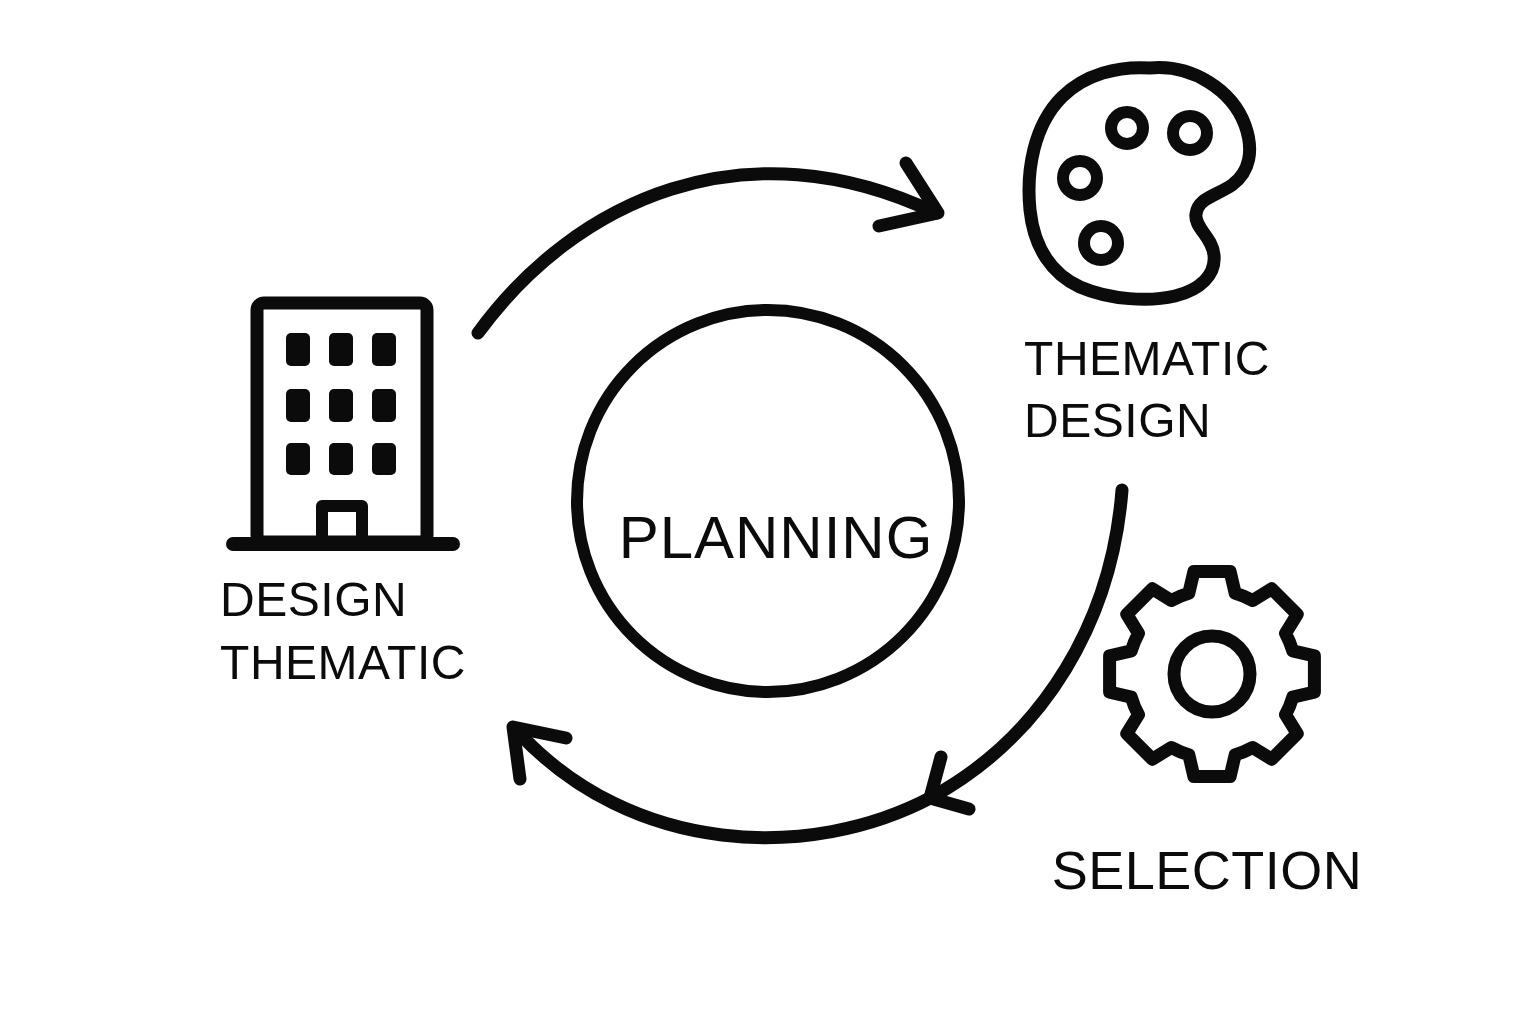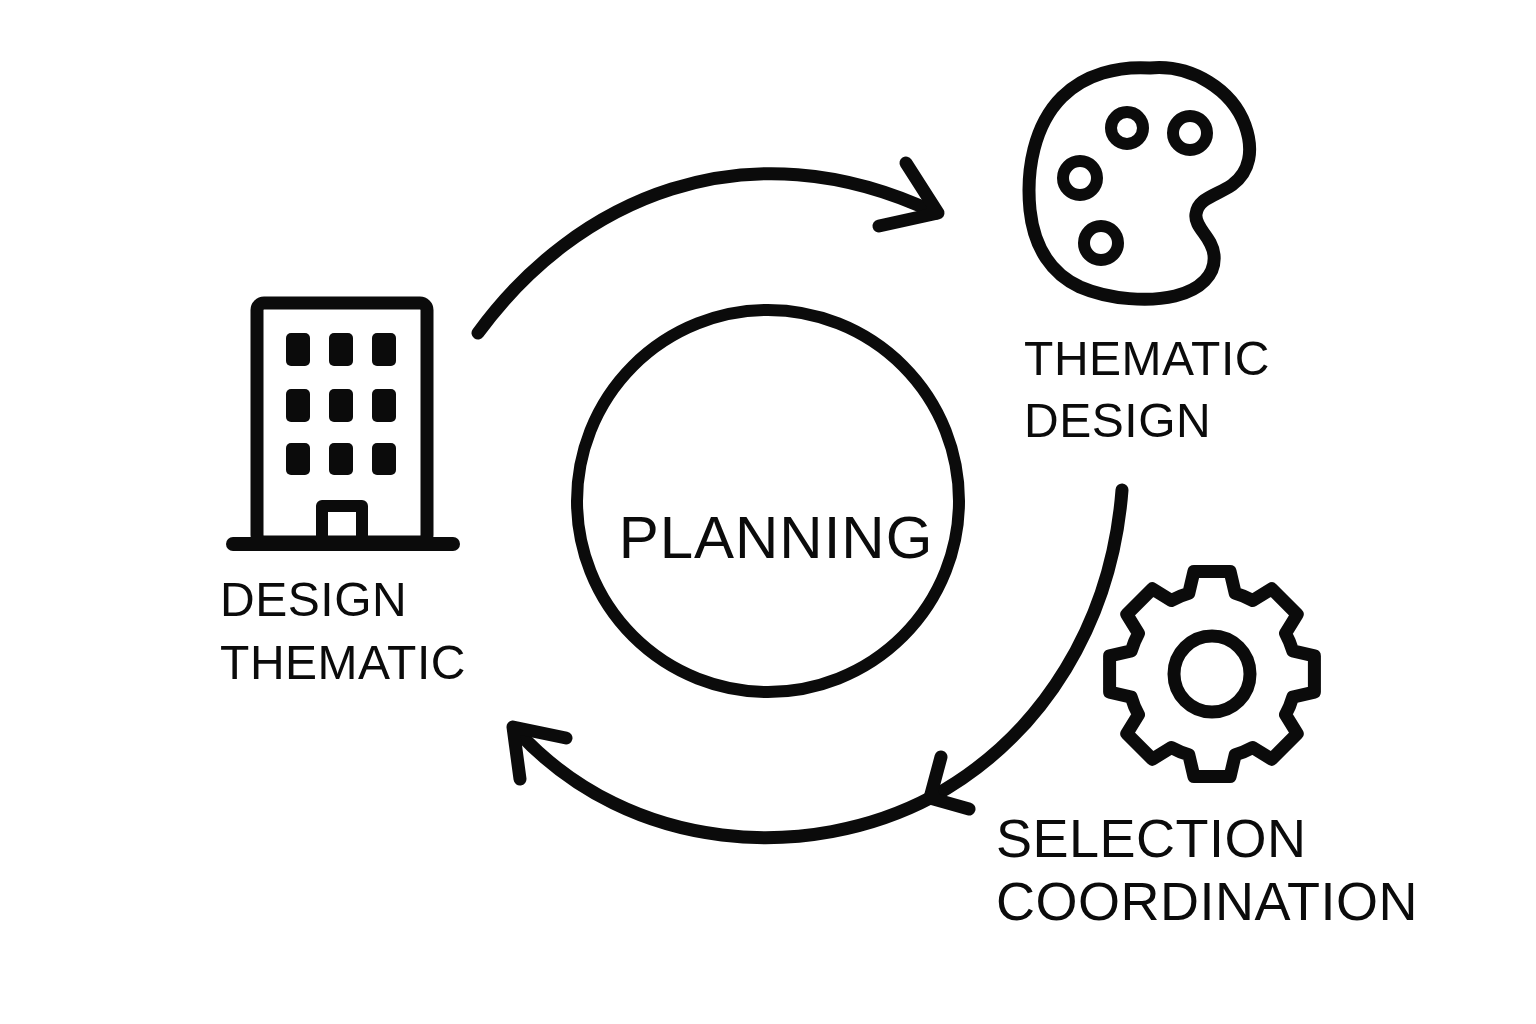--- a/index.html
+++ b/index.html
@@ -104,16 +104,15 @@
     <div>THEMATIC</div>
   </div>
 
   <div class="label" id="label-thematic">
     <div>THEMATIC</div>
     <div>DESIGN</div>
   </div>
 
   <div class="label" id="label-logistical">
     <div>SELECTION</div>
-    <div>COORDINATION</div>
   </div>
 
 </div>
 
 </body></html>

